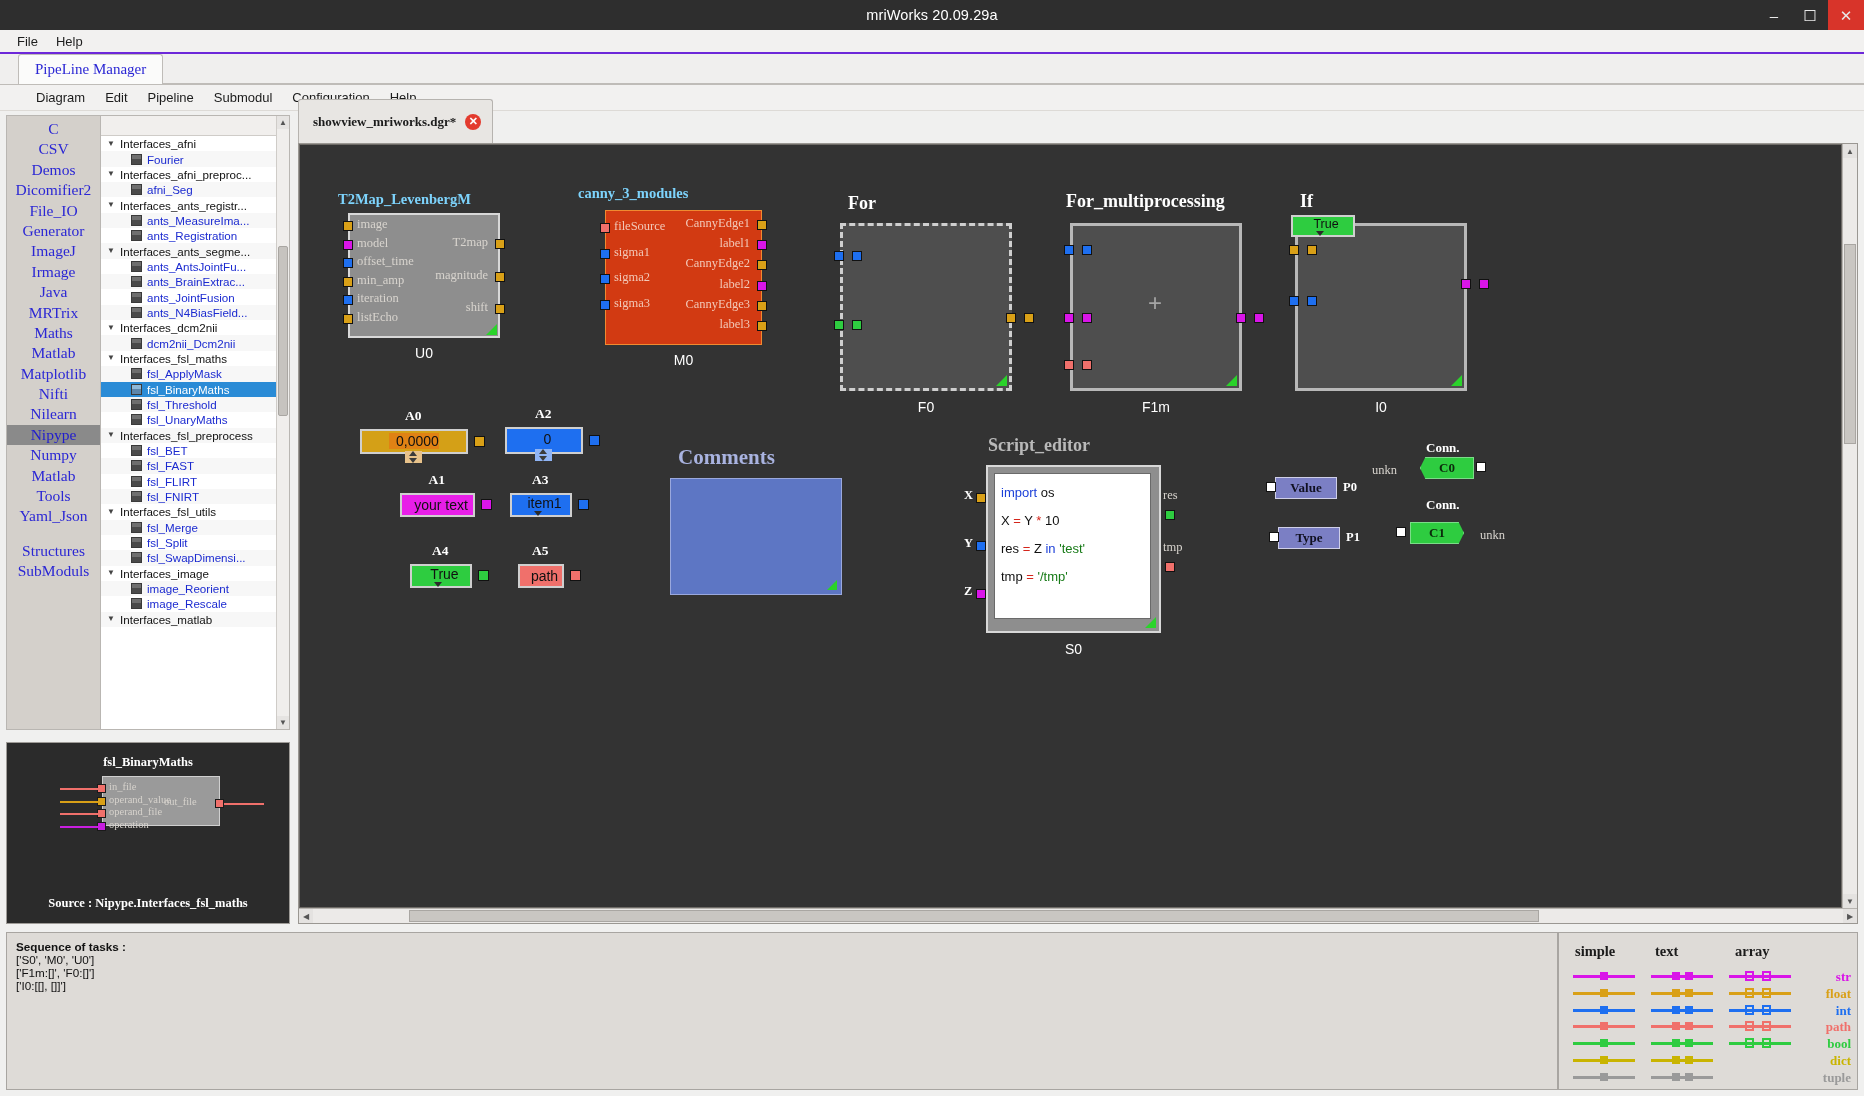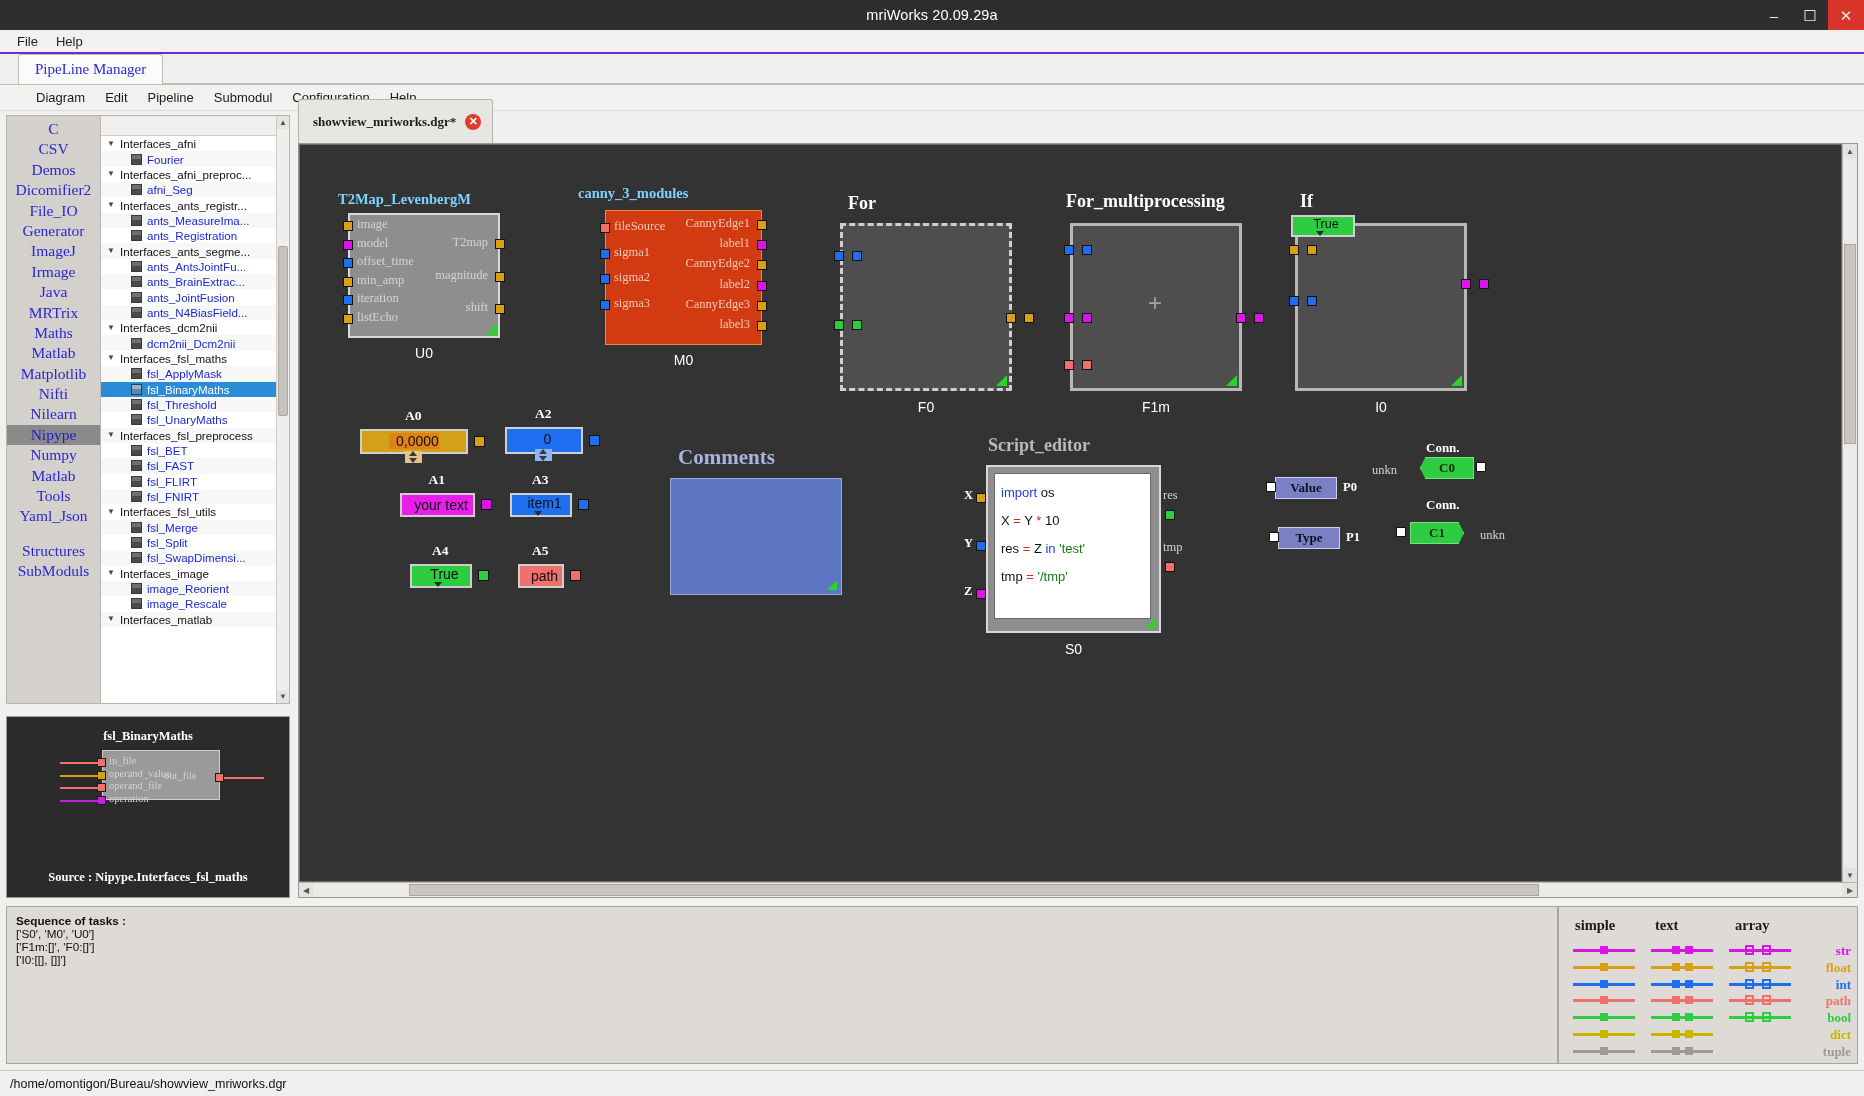--- a/index.html
+++ b/index.html
@@ -744,16 +744,13 @@
         <div class="lgName" style="top: 120px; color: rgb(201, 180, 0);">dict</div>
         <div style="position: absolute; left: 14px; top: 142.8px; width: 62px; height: 3px; background: rgb(154, 154, 154);"></div>
         <div style="position: absolute; left: 41px; top: 139.8px; width: 8px; height: 8px; background: rgb(154, 154, 154);"></div>
         <div style="position: absolute; left: 92px; top: 142.8px; width: 62px; height: 3px; background: rgb(154, 154, 154);"></div>
         <div style="position: absolute; left: 113px; top: 139.8px; width: 8px; height: 8px; background: rgb(154, 154, 154);"></div>
         <div style="position: absolute; left: 126px; top: 139.8px; width: 8px; height: 8px; background: rgb(154, 154, 154);"></div>
         <div class="lgName" style="top: 136.8px; color: rgb(154, 154, 154);">tuple</div>
       </div>
   </div>
 
-  <div id="status">
-    <span>/home/omontigon/Bureau/showview_mriworks.dgr</span>
-  </div>
 </div>
 
 </body></html>

